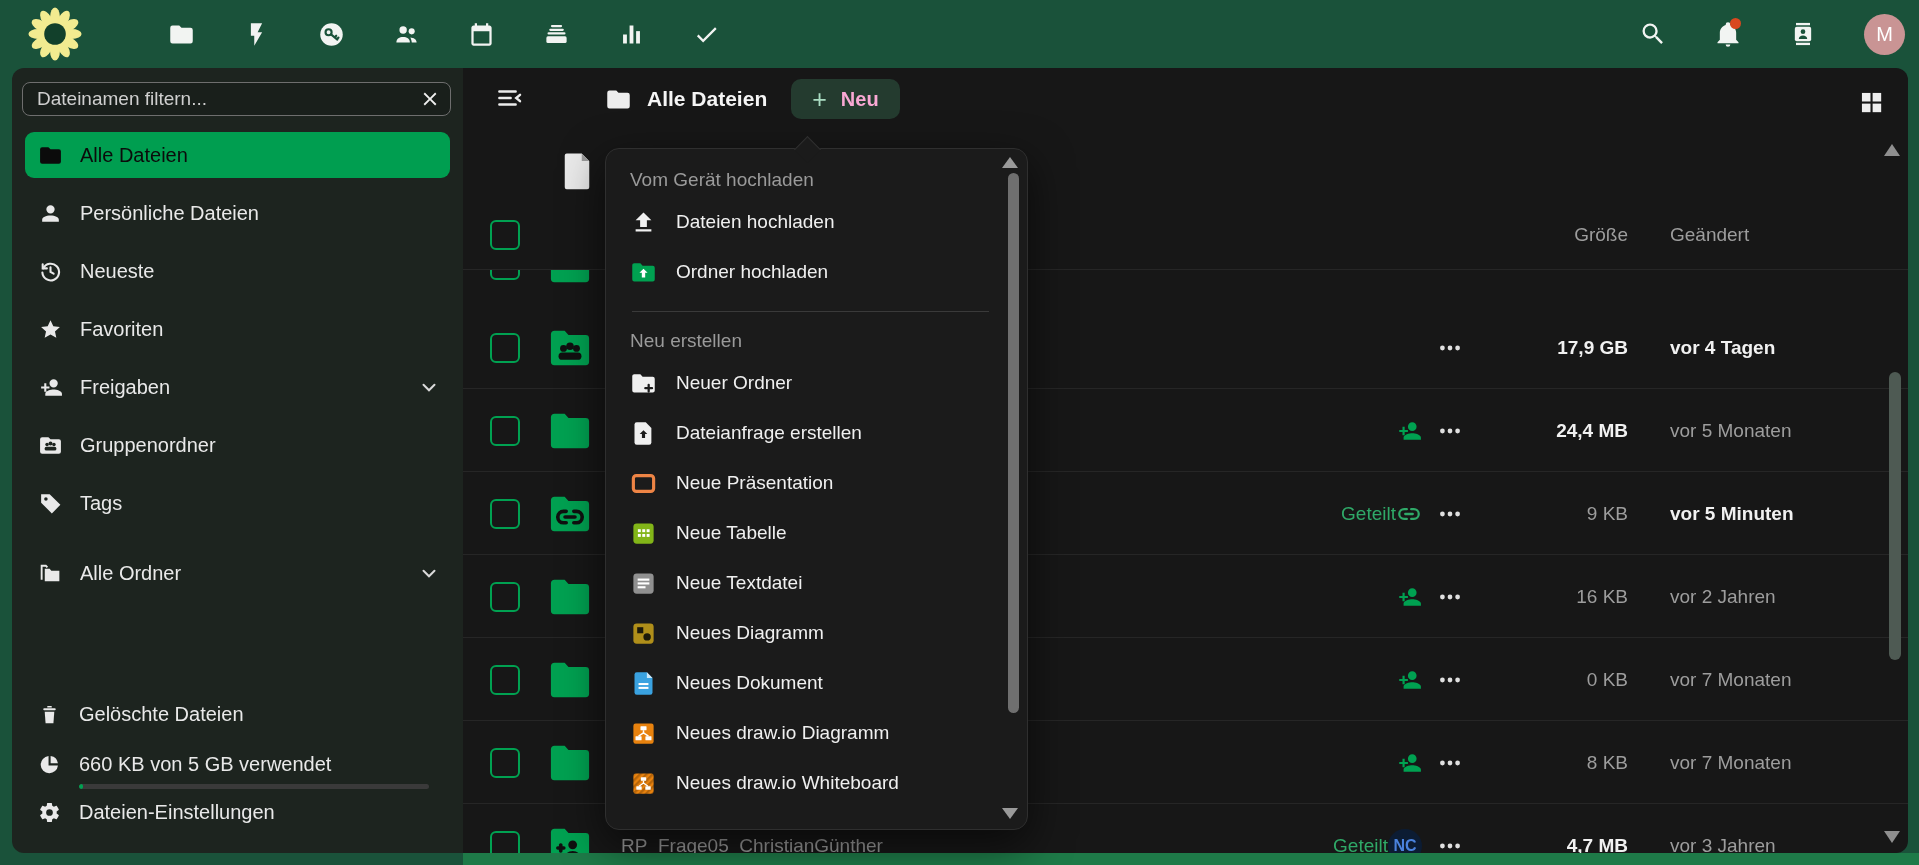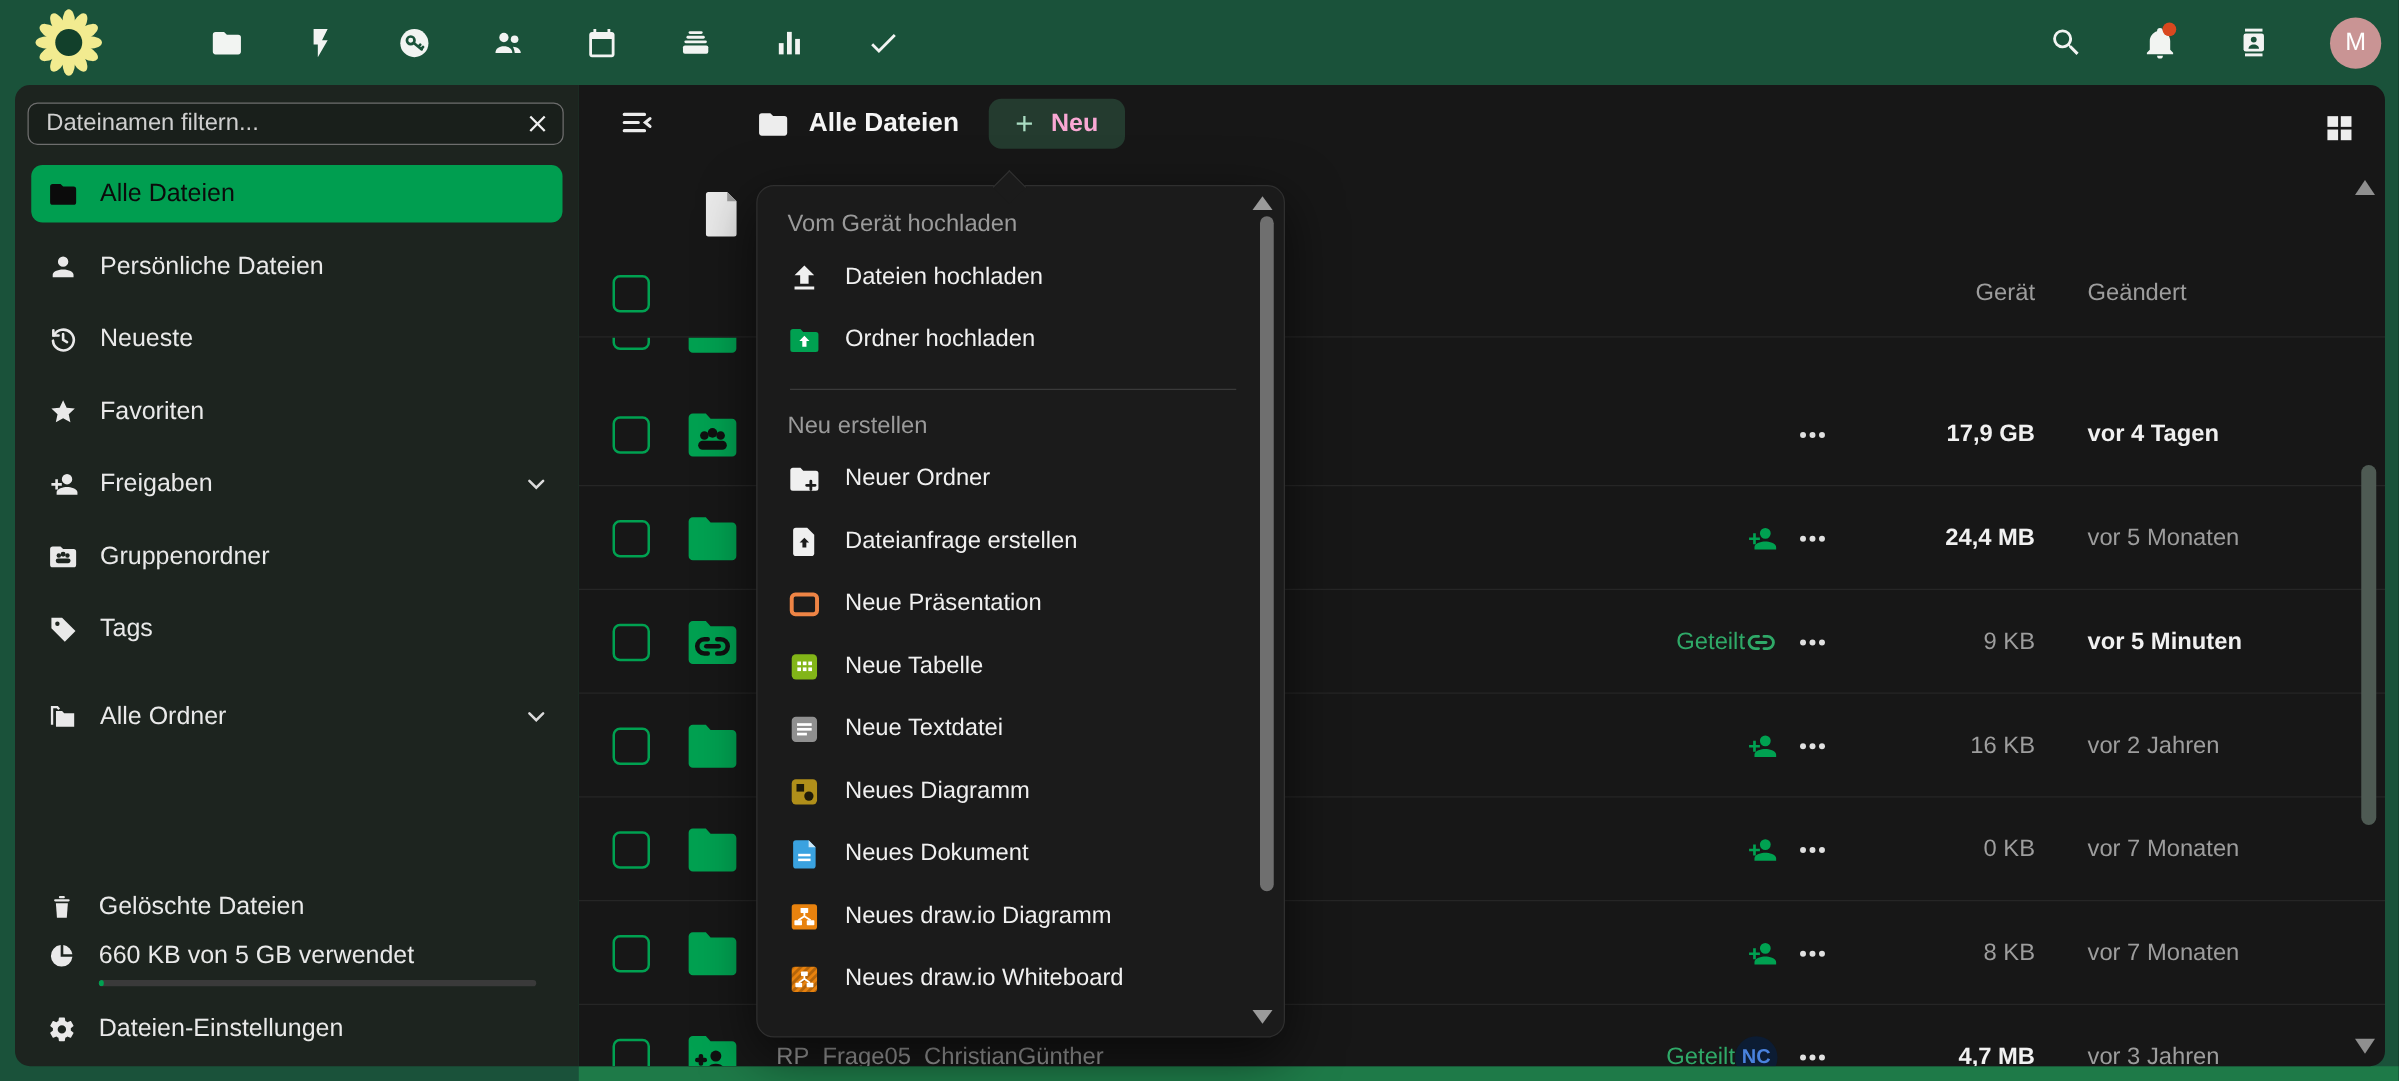--- a/index.html
+++ b/index.html
@@ -32,21 +32,21 @@
   .filter .clear{width:40px;height:30px;display:flex;align-items:center;justify-content:center;color:#f0f0f0;cursor:pointer;}
   .snav{position:absolute;left:13px;right:13px;top:64px;}
   .sitem{height:46px;margin-bottom:12px;display:flex;align-items:center;padding:0 10px 0 13px;border-radius:9px;color:#e9e9e9;font-size:20px;cursor:pointer;}
   .sitem .sicon{width:25px;height:25px;margin-right:17px;flex:none;display:flex;align-items:center;justify-content:center;}
   .sitem .sicon svg{width:25px;height:25px;}
   .sitem.active{background:#009e50;color:#0b0b0b;}
   .sitem .chev{margin-left:auto;width:22px;height:22px;color:#dadada;}
   .sitem.gap-top{margin-top:24px;}
   .slabel{white-space:nowrap;}
   .sfooter{position:absolute;left:13px;right:13px;bottom:8px;}
-  .fitem{min-height:44px;display:flex;align-items:center;padding:0 10px 0 13px;border-radius:9px;color:#e9e9e9;font-size:20px;cursor:pointer;}
+  .fitem{min-height:44px;display:flex;align-items:flex-start;padding:0 10px 0 13px;border-radius:9px;color:#e9e9e9;font-size:20px;cursor:pointer;}
   .fitem .sicon{width:23px;height:23px;margin-right:18px;flex:none;}
   .fitem .sicon svg{width:23px;height:23px;}
   .quota-block{padding:6px 10px 12px 13px;}
   .quota-row{display:flex;align-items:center;color:#e9e9e9;font-size:20px;}
   .quota-row .sicon{width:23px;height:23px;margin-right:18px;flex:none;}
   .quota-row .sicon svg{width:23px;height:23px;}
   .quota-bar{margin:8px 0 0 41px;height:5px;width:350px;background:#3a3a3a;border-radius:3px;overflow:hidden;}
   .quota-fill{height:100%;width:4px;background:#00a151;border-radius:3px;}
   
   .content{position:absolute;left:451px;right:0;top:0;bottom:0;background:#171717;border-radius:0 12px 12px 0;overflow:hidden;z-index:1;}
@@ -358,21 +358,21 @@
       <span class="float-file">
         <svg viewBox="0 0 24 30" width="30" height="38">
             <path fill="#e9e9e9" d="M3 1h12l6 6v21a1.6 1.6 0 0 1-1.6 1.6H3A1.6 1.6 0 0 1 1.4 28V2.6A1.6 1.6 0 0 1 3 1z"></path>
             <path fill="#9b9b9b" d="M15 1l6 6h-6z"></path>
           </svg>
       </span>
 
       <div class="table-header">
         <span class="cb"></span>
         <span class="th-spacer"></span>
-        <span class="col-size">Gerät</span>
+        <span class="col-size">Größe</span>
         <span class="col-mod">Geändert</span>
       </div>
 
       <div class="rows">
 
         <div class="frow clipped">
           <div class="row-inner">
             <span class="cb"></span>
             <span class="ficon"><svg viewBox="0 0 24 22">
                   <path fill="#00a151" d="M2 3.8C2 2.8 2.8 2 3.8 2h5.4l2 2.2h9A1.8 1.8 0 0 1 22 6v12.2a1.8 1.8 0 0 1-1.8 1.8H3.8A1.8 1.8 0 0 1 2 18.2V3.8z"></path>

